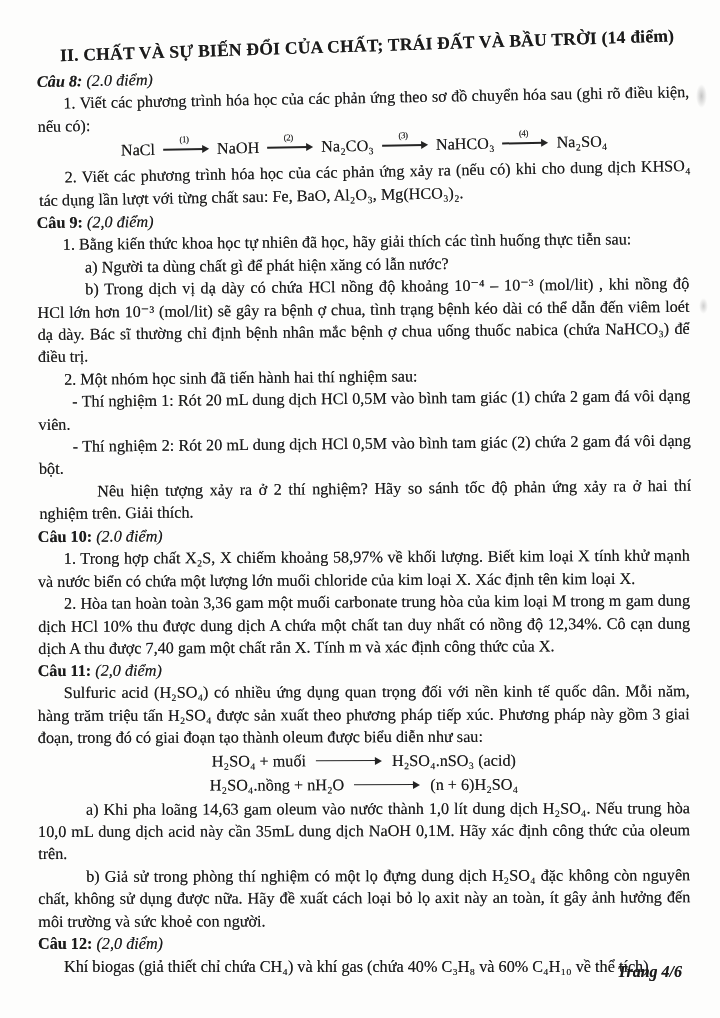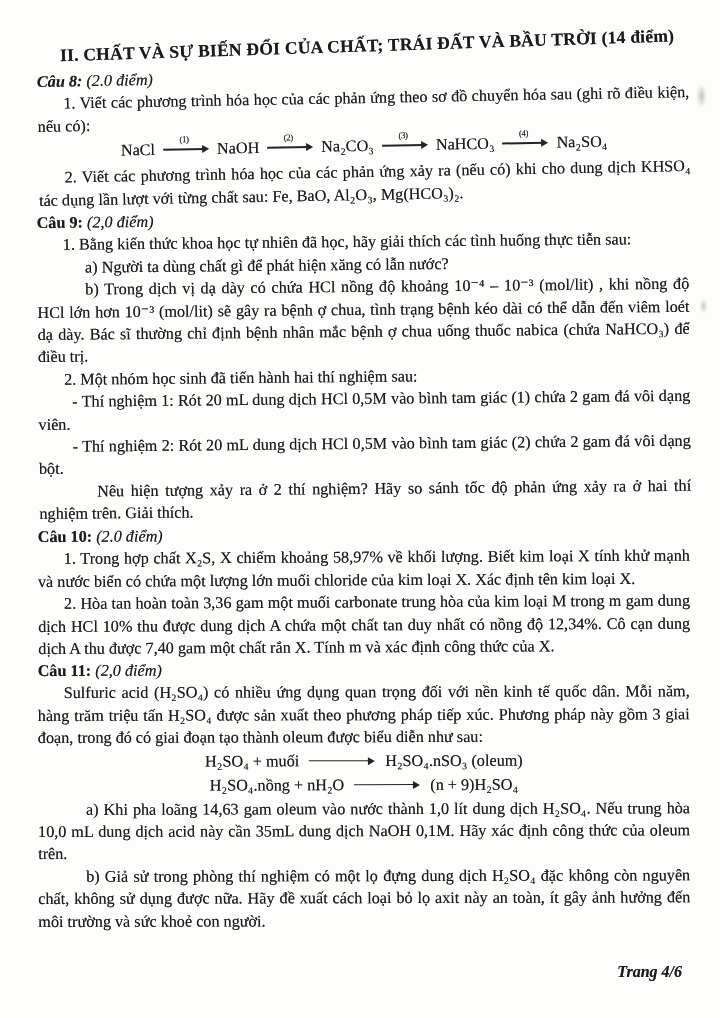--- a/index.html
+++ b/index.html
@@ -110,28 +110,32 @@
     <div class="skew s4">
       <p class="qhead"><span class="qlabel">Câu 10:</span> <span class="qpoints">(2.0 điểm)</span></p>
       <p class="ind1">1. Trong hợp chất X₂S, X chiếm khoảng 58,97% về khối lượng. Biết kim loại X tính khử mạnh và nước biển có chứa một lượng lớn muối chloride của kim loại X. Xác định tên kim loại X.</p>
       <p class="ind1">2. Hòa tan hoàn toàn 3,36 gam một muối carbonate trung hòa của kim loại M trong m gam dung dịch HCl 10% thu được dung dịch A chứa một chất tan duy nhất có nồng độ 12,34%. Cô cạn dung dịch A thu được 7,40 gam một chất rắn X. Tính m và xác định công thức của X.</p>
     </div>
 
     <div class="skew s5">
       <p class="qhead"><span class="qlabel">Câu 11:</span> <span class="qpoints">(2,0 điểm)</span></p>
       <p class="ind1">Sulfuric acid (H₂SO₄) có nhiều ứng dụng quan trọng đối với nền kinh tế quốc dân. Mỗi năm, hàng trăm triệu tấn H₂SO₄ được sản xuất theo phương pháp tiếp xúc. Phương pháp này gồm 3 giai đoạn, trong đó có giai đoạn tạo thành oleum được biểu diễn như sau:</p>
       <div class="eqline">
-        <span>H₂SO₄ + muối</span><span class="arr long"></span><span>H₂SO₄.nSO₃ (oleum)</span>
+        <span>H₂SO₄ + muối</span><span class="arr long"></span><span>H₂SO₄.nSO₃ (acid)</span>
       </div>
       <div class="eqline">
-        <span>H₂SO₄.nồng + nH₂O</span><span class="arr long"></span><span>(n + 9)H₂SO₄</span>
+        <span>H₂SO₄.nồng + nH₂O</span><span class="arr long"></span><span>(n + 6)H₂SO₄</span>
       </div>
       <p class="ind2">a) Khi pha loãng 14,63 gam oleum vào nước thành 1,0 lít dung dịch H₂SO₄. Nếu trung hòa 10,0 mL dung dịch acid này cần 35mL dung dịch NaOH 0,1M. Hãy xác định công thức của oleum trên.</p>
       <p class="ind2">b) Giả sử trong phòng thí nghiệm có một lọ đựng dung dịch H₂SO₄ đặc không còn nguyên chất, không sử dụng được nữa. Hãy đề xuất cách loại bỏ lọ axit này an toàn, ít gây ảnh hưởng đến môi trường và sức khoẻ con người.</p>
     </div>
 
+    <div class="skew s6">
+      <p class="qhead"><span class="qlabel">Câu 12:</span> <span class="qpoints">(2,0 điểm)</span></p>
+      <p class="ind1">Khí biogas (giả thiết chỉ chứa CH₄) và khí gas (chứa 40% C₃H₈ và 60% C₄H₁₀ về thể tích)</p>
+    </div>
 
     <div class="footer">Trang 4/6</div>
   </div>
 
   <div class="smudge a"></div>
   <div class="smudge b"></div>
 </div>
 
 </body></html>

